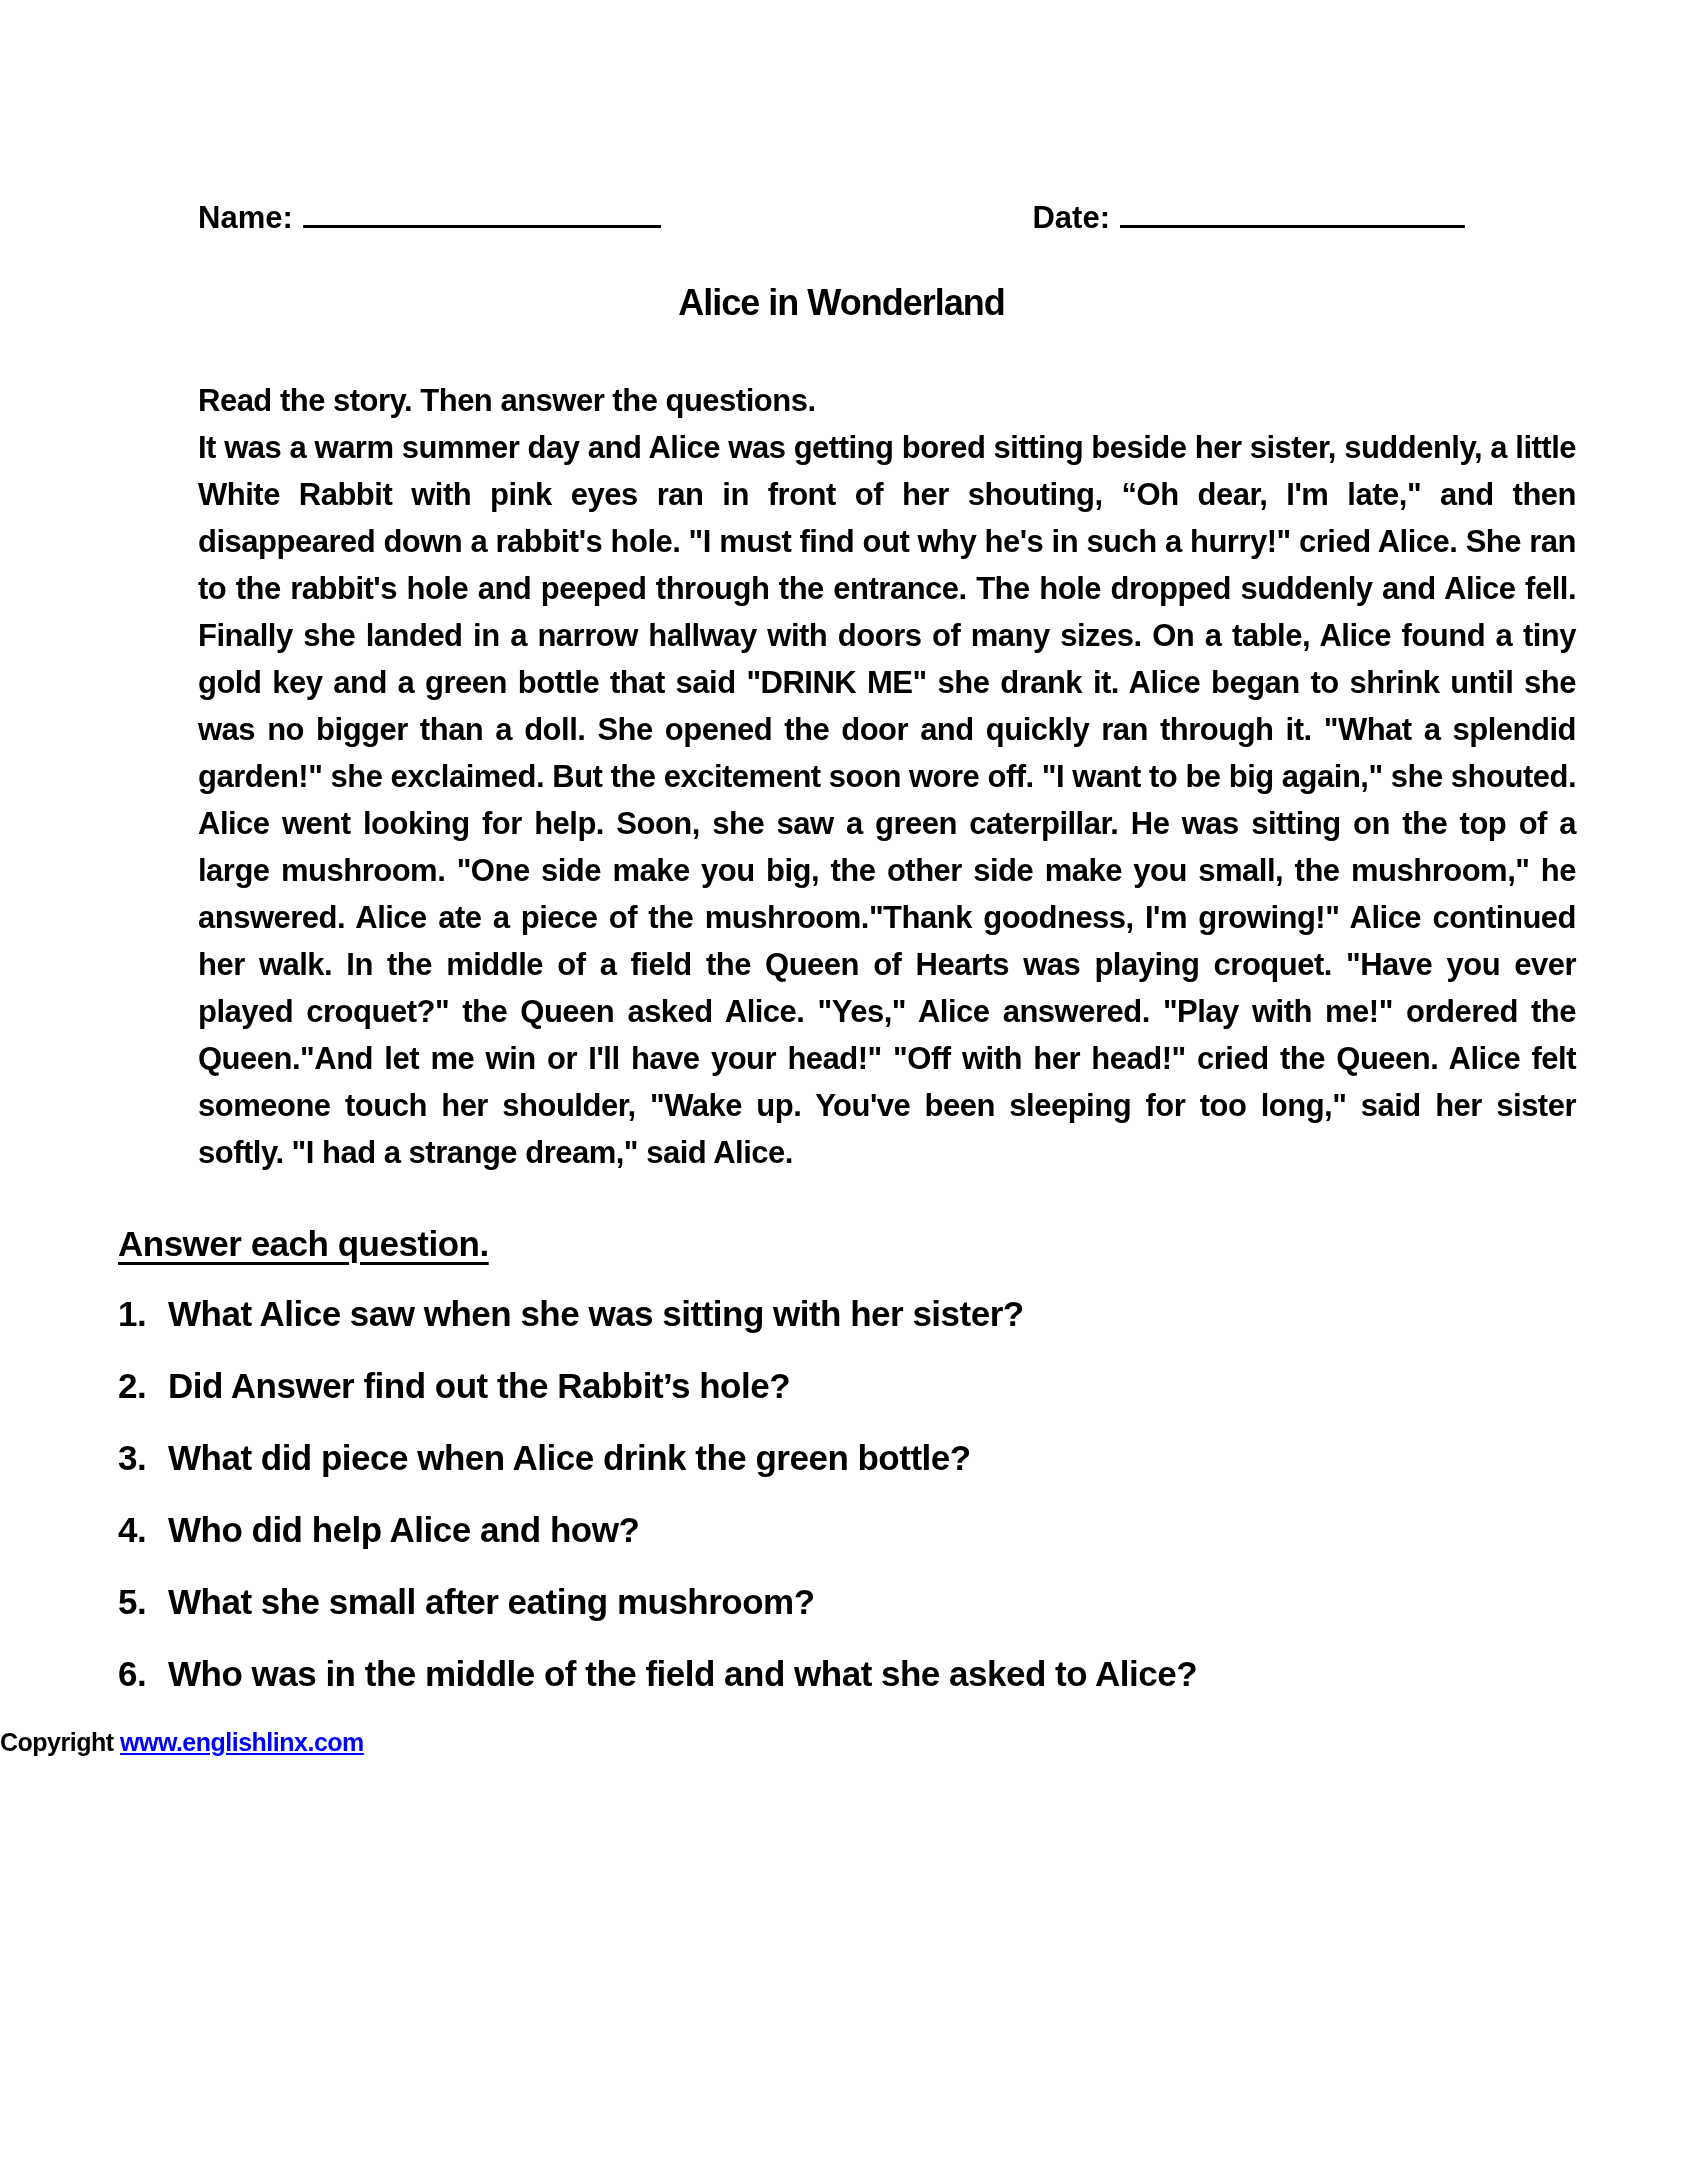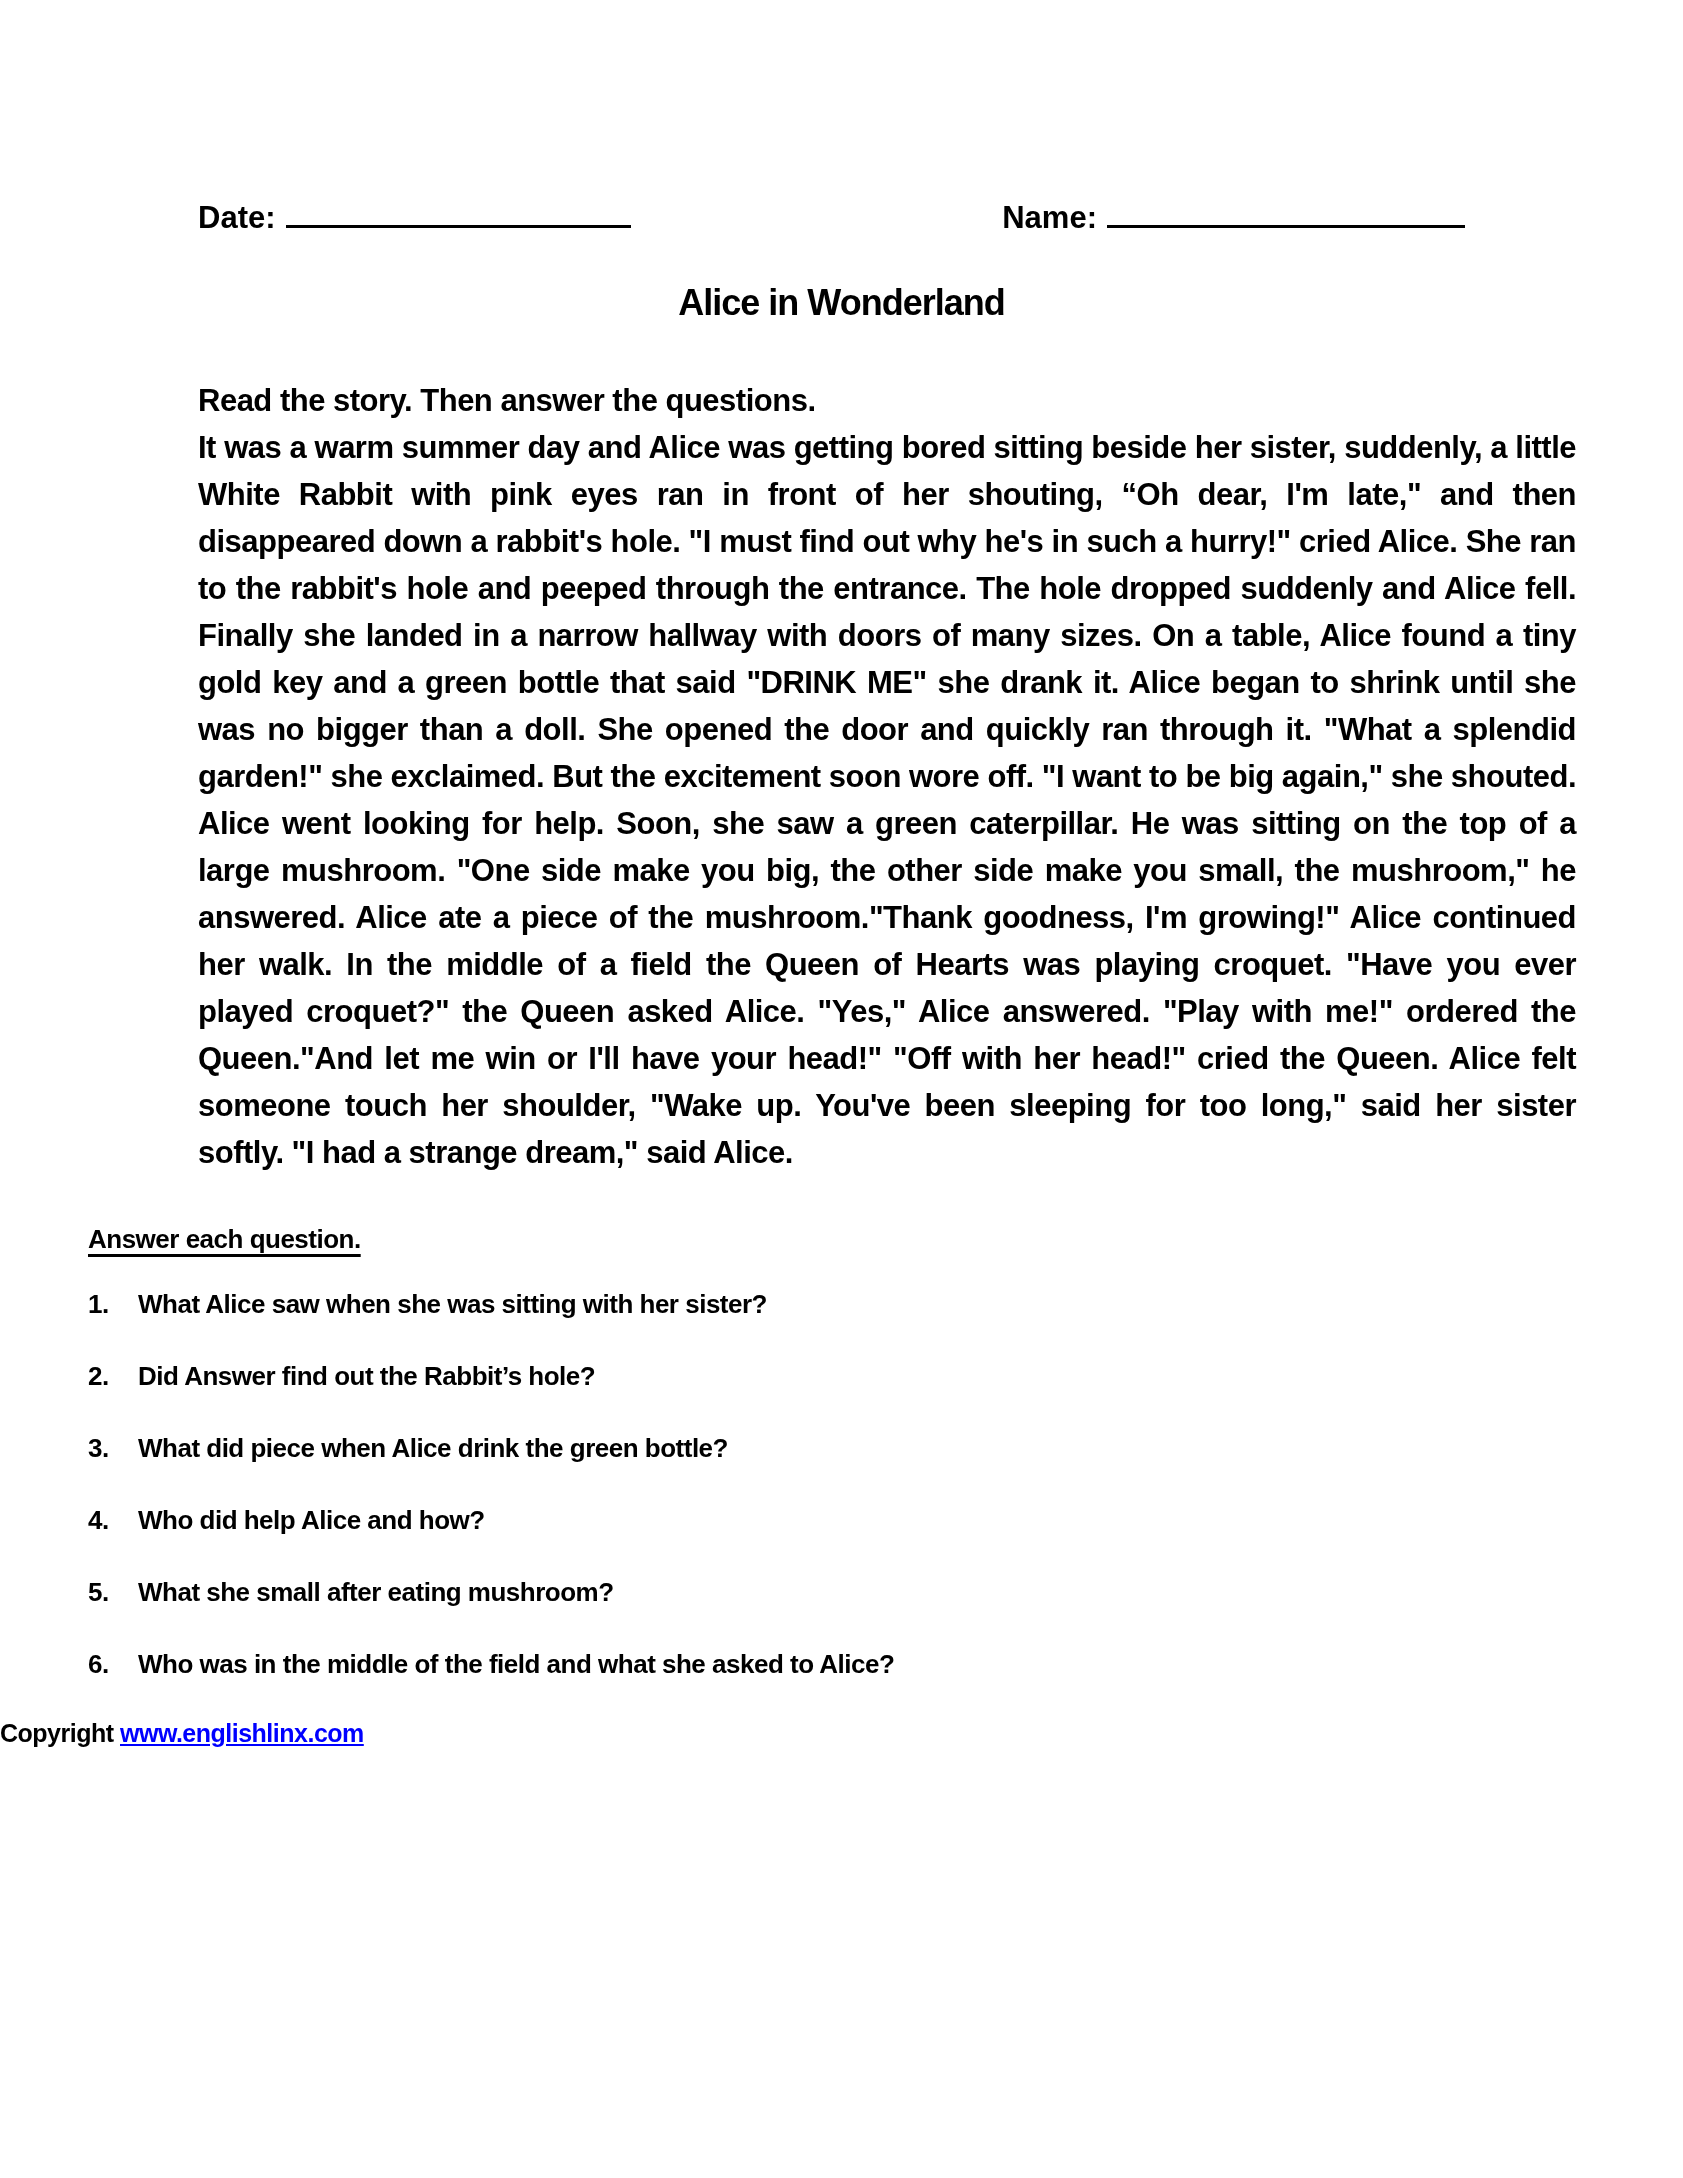--- a/index.html
+++ b/index.html
@@ -53,22 +53,22 @@
     margin: 53px 107px 0 198px;
     font-size: 31px;
     line-height: 47px;
     letter-spacing: -0.5px;
   }
   .story-instruction { text-align: left; }
   .story-paragraph { text-align: justify; }
 
   
   .questions-section {
-    margin: 48px 195px 0 88px;
-    font-size: 26px;
+    margin: 48px 195px 0 118px;
+    font-size: 35px;
     letter-spacing: -0.5px;
   }
   .questions-heading {
     text-decoration: underline;
     text-underline-offset: 6px;
     text-decoration-thickness: 3px;
   }
   .question-list {
     list-style: none;
     margin: 32px 0 0 0;
@@ -97,24 +97,24 @@
     cursor: pointer;
   }
 </style>
 </head>
 <body>
 
 <div class="page">
 
   <div class="header-row">
     <div class="header-field">
-      <span>Date:</span><span class="blank-line date-blank"></span>
+      <span>Name:</span><span class="blank-line name-blank"></span>
     </div>
     <div class="header-field">
-      <span>Name:</span><span class="blank-line name-blank"></span>
+      <span>Date:</span><span class="blank-line date-blank"></span>
     </div>
   </div>
 
 
   <div class="subtitle">Alice in Wonderland</div>
 
   <div class="story">
     <div class="story-instruction">Read the story. Then answer the questions.</div>
     <div class="story-paragraph">It was a warm summer day and Alice was getting bored sitting beside her sister, suddenly, a little White Rabbit with pink eyes ran in front of her shouting, “Oh dear, I'm late,"  and then disappeared down a rabbit's hole. "I must find out why he's in such a hurry!" cried Alice. She ran to the rabbit's hole and peeped through the entrance. The hole dropped suddenly and Alice fell. Finally she landed in a narrow hallway with doors of many sizes. On a table, Alice found a tiny gold key and a green bottle that said "DRINK ME" she drank it. Alice began to shrink until she was no bigger than a doll. She opened the door and quickly ran through it. "What a splendid garden!" she exclaimed.  But the excitement soon wore off. "I want to be big again," she shouted. Alice went looking for help. Soon, she saw a green caterpillar. He was sitting on the top of a large mushroom. "One side make you big, the other side make you small, the mushroom," he answered. Alice ate a piece of the mushroom."Thank goodness, I'm growing!" Alice continued her walk. In the middle of a field the Queen of Hearts was playing croquet. "Have you ever played croquet?" the Queen asked Alice. "Yes," Alice answered.  "Play with me!" ordered the Queen."And let me win or I'll have your head!" "Off with her head!" cried the Queen. Alice felt someone touch her shoulder, "Wake up. You've been sleeping for too long," said her sister softly. "I had a strange dream," said Alice.</div>
   </div>

